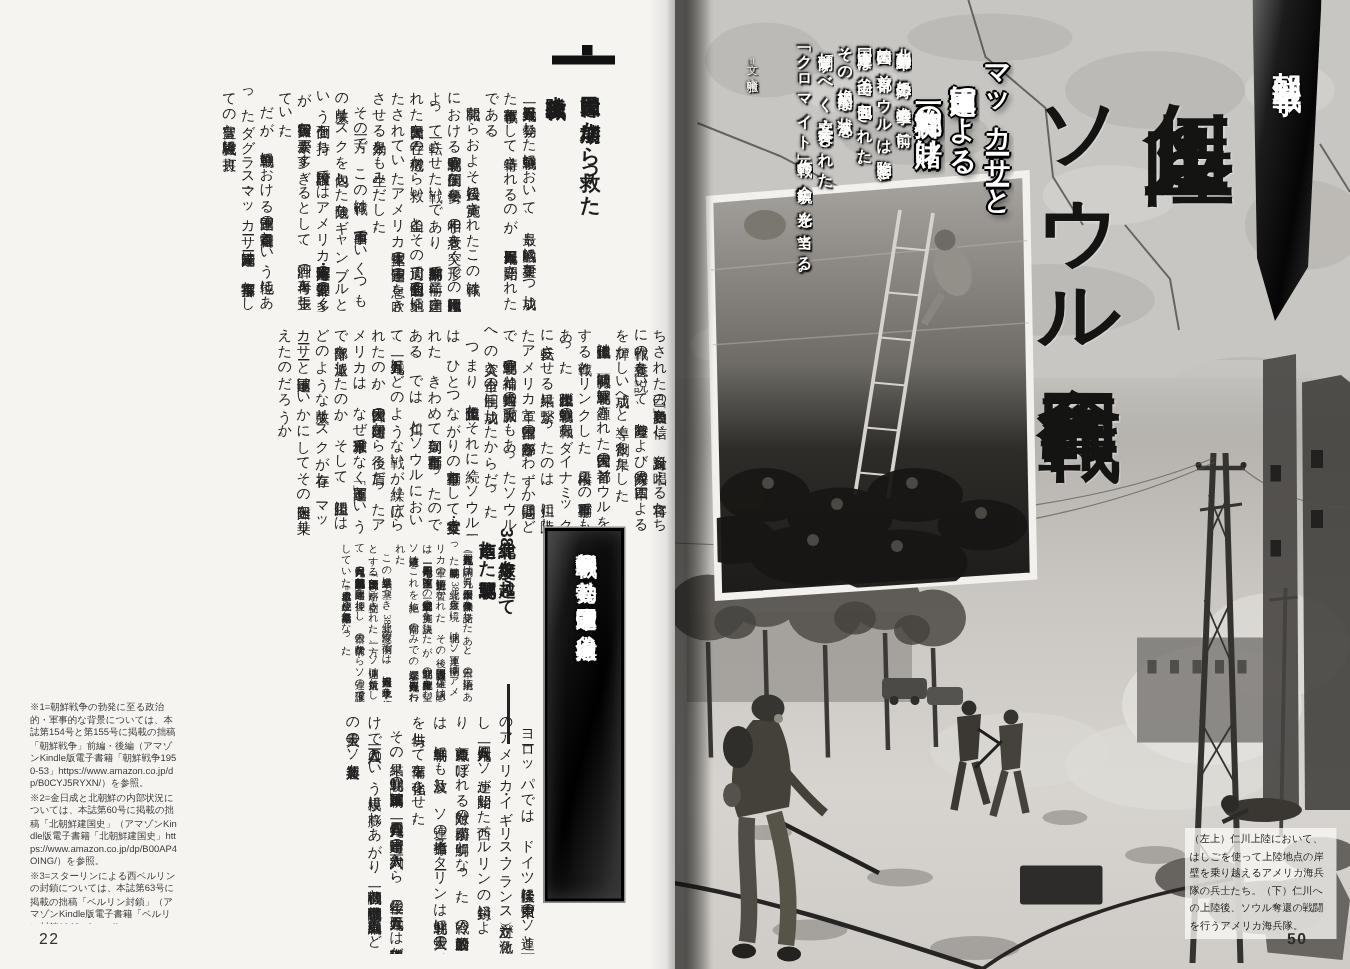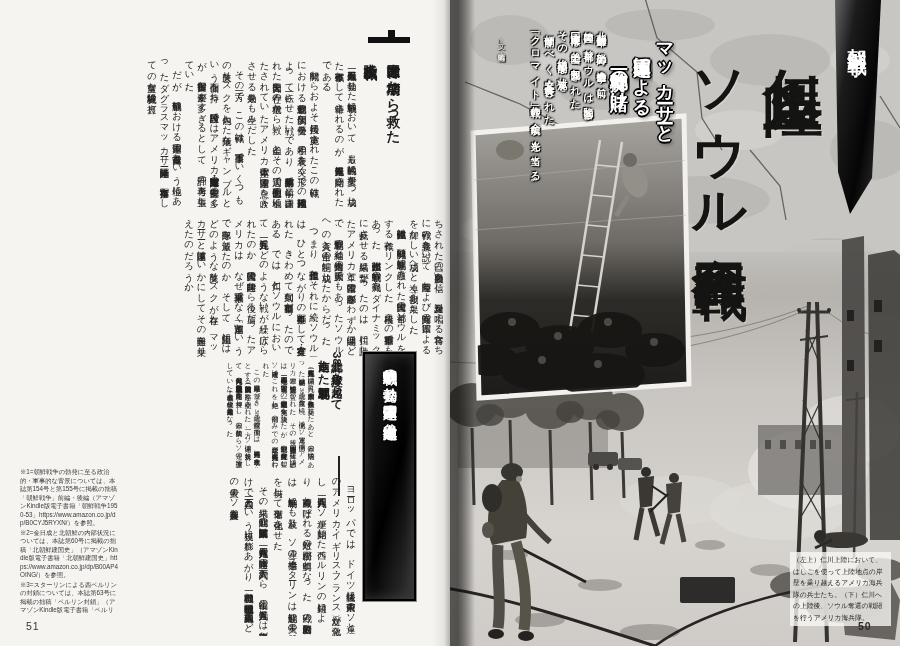--- a/index.html
+++ b/index.html
@@ -86,21 +86,21 @@
     <div class="abs v band band3">　一九四五年八月（正式な調印は九月）に大日本帝国が無条件降伏を受諾したあと、日本の統治下にあった朝鮮半島は、北緯38度線を境に、北側はソ連軍、南側はアメリカ軍の暫定統治下に置かれた。その後、国際連合（国連、正確な訳語は「連合国」）は、一九四七年十一月十四日に国連監視下での朝鮮統一総選挙の実施を決議したが、朝鮮北部の支配権維持を望むソ連政府はこれを拒絶し、南部のみでの総選挙が一九四八年五月十日に行われた。
 　この選挙結果に基づき、北緯38度線の南側では、同年八月十五日に李承晩を大統領とする「大韓民国（以下韓国と略）」が樹立された。一方、ソ連側は対抗策として、同年九月九日の「朝鮮民主主義人民共和国（以下北朝鮮と略）」建国を後押しし、日本の降伏前からソ連の保護下で活動していた金日成（本名＝金成柱）が最高指導者となった。</div>
     <div class="abs v band band4">　ヨーロッパでは、ドイツ降伏後に東西（東のソ連と西のアメリカ・イギリス・フランス）対立が激化し、一九四八年六月にソ連が開始した西ベルリンの封鎖により、東西冷戦と呼ばれる敵対の構図が鮮明となった。冷戦の政治的影響は、朝鮮半島にも波及し、ソ連の指導者スターリンは北朝鮮に大量の兵器を供与して軍備を強化させた。
 　その結果、北朝鮮の国軍「朝鮮人民軍」は、一九四八年二月八日の建軍当時の約六万人から、二年後の一九五〇年六月には地上部隊だけで一八万三〇〇〇人という規模に膨れあがり、戦闘機一〇〇機と戦闘爆撃機七〇機、戦車約二五〇両などの大量のソ連製兵器を</div>
 
     <div class="abs footnotes">
       <p>※1=朝鮮戦争の勃発に至る政治的・軍事的な背景については、本誌第154号と第155号に掲載の拙稿「朝鮮戦争」前編・後編（アマゾンKindle版電子書籍「朝鮮戦争1950-53」https://www.amazon.co.jp/dp/B0CYJ5RYXN/）を参照。</p>
       <p>※2=金日成と北朝鮮の内部状況については、本誌第60号に掲載の拙稿「北朝鮮建国史」（アマゾンKindle版電子書籍「北朝鮮建国史」https://www.amazon.co.jp/dp/B00AP4OING/）を参照。</p>
       <p>※3=スターリンによる西ベルリンの封鎖については、本誌第63号に掲載の拙稿「ベルリン封鎖」（アマゾンKindle版電子書籍「ベルリン封鎖1948」https://www.amazon.co.jp/dp/B00JDPK6DE/）を参照。</p>
     </div>
-    <div class="abs pagenum" id="pagenum-left">51</div>
+    <div class="abs pagenum" id="pagenum-left">22</div>
   </div>
 
   <svg id="scene-svg" class="abs" viewBox="0 0 450 646">
     <defs>
       <linearGradient id="gStreet" x1="0" y1="0" x2="0" y2="1">
         <stop offset="0" stop-color="#aeaba6"></stop>
           <stop offset="0.35" stop-color="#c9c6c1"></stop>
         <stop offset="0.7" stop-color="#d7d4cf"></stop>
           <stop offset="1" stop-color="#cfccc7"></stop>
       </linearGradient>

